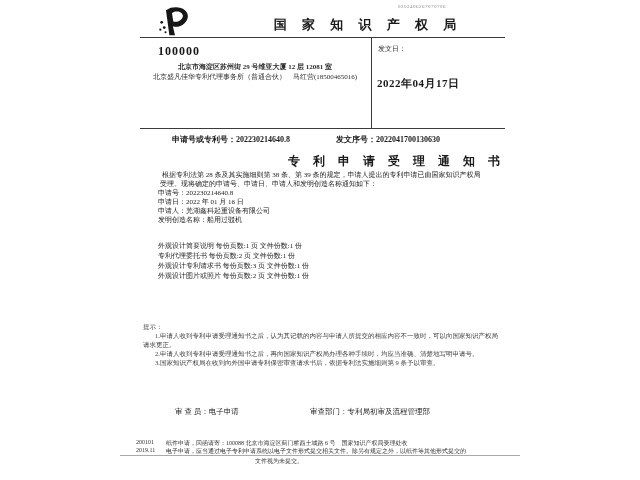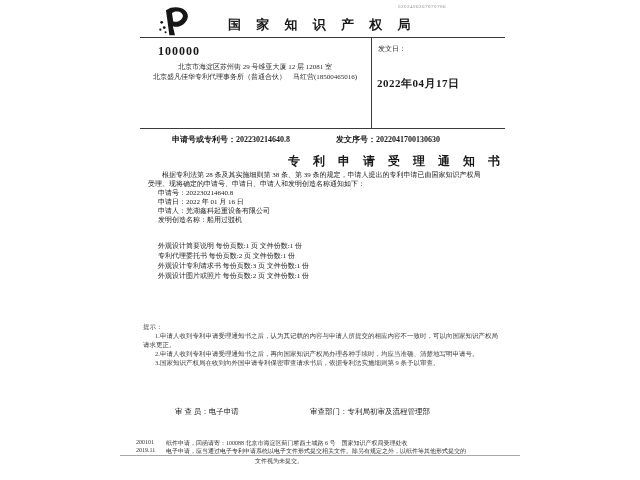--- a/index.html
+++ b/index.html
@@ -1,21 +1,21 @@
 <!DOCTYPE html>
 <html><head>
 <meta charset="utf-8">
 <style>
   * { margin:0; padding:0; box-sizing:border-box; }
   html,body { width:640px; height:480px; background:#fdfdfd; }
   body { font-family:"Liberation Serif","DejaVu Serif",serif; color:#1a1a1a; }
   .page { position:absolute; left:0; top:0; width:640px; height:480px; background:#ffffff; overflow:hidden; }
   .abs { position:absolute; white-space:nowrap; }
   .rule { position:absolute; background:#3a3a3a; }
-  .agency-title { font-size:13px; font-weight:bold; letter-spacing:6px; text-align:left; }
+  .agency-title { font-size:13px; font-weight:bold; letter-spacing:6px; text-align:center;margin-left:40px; }
   .barcode-num { font-size:5px; color:#8a8a8a; letter-spacing:.5px; }
   .postcode { font-size:12px; font-weight:bold; letter-spacing:1px; }
   .addr { font-size:7px; color:#2c2c2c; }
   .lbl-small { font-size:7px; color:#2c2c2c; }
   .issue-date { font-size:11px; font-weight:bold; letter-spacing:.5px; }
   .meta { font-size:8px; font-weight:bold;margin-left:24px; }
   .doc-title { font-size:12px; font-weight:bold; letter-spacing:5px; text-align:right; }
   .body-line { font-size:7px; color:#222; }
   .note-line { font-size:6.5px; color:#3d3d3d; }
   .signoff { font-size:7.5px; color:#222; }
@@ -38,37 +38,37 @@
     </svg>
   </div>
   <div class="abs agency-title" style="left:228px; top:16px; width:200px;">国 家 知 识 产 权 局</div>
   <div class="abs barcode-num" style="left:398px; top:4px;">0202406267070706</div>
 
   <div class="rule" style="left:140px; top:37px; width:365px; height:1px;"></div>
   <div class="rule" style="left:371px; top:37px; width:1px; height:91px;"></div>
   <div class="rule" style="left:140px; top:128px; width:365px; height:1px;"></div>
 
   <div class="abs postcode" style="left:158px; top:44px;">100000</div>
-  <div class="abs addr" style="left:140px; top:62px; width:230px; text-align:center;">北京市海淀区苏州街 29 号维亚大厦 12 层 12081 室</div>
+  <div class="abs addr" style="left:140px; top:62px; width:230px; text-align:center;font-weight:bold;">北京市海淀区苏州街 29 号维亚大厦 12 层 12081 室</div>
   <div class="abs addr" style="left:140px; top:72px; width:230px; text-align:center;">北京盛凡佳华专利代理事务所（普通合伙）　马红营(18500465016)</div>
 
   <div class="abs lbl-small" style="left:378px; top:44px;">发文日：</div>
   <div class="abs issue-date" style="left:377px; top:76px;">2022年04月17日</div>
 
   <div class="abs meta" style="left:148px; top:134px;">
     <span>申请号或专利号：</span><span>202230214640.8</span>
   </div>
   <div class="abs meta" style="left:312px; top:134px;">
     <span>发文序号：</span><span>2022041700130630</span>
   </div>
 
   <div class="abs doc-title" style="left:140px; top:153px; width:365px;">专 利 申 请 受 理 通 知 书</div>
 
   <div class="abs body-line" style="left:162px; top:170px;">根据专利法第 28 条及其实施细则第 38 条、第 39 条的规定，申请人提出的专利申请已由国家知识产权局</div>
-  <div class="abs body-line" style="left:148px; top:179px;">受理。现将确定的申请号、申请日、申请人和发明创造名称通知如下：</div>
+  <div class="abs body-line" style="left:160px; top:179px;">受理。现将确定的申请号、申请日、申请人和发明创造名称通知如下：</div>
 
   <div class="abs body-line" style="left:158px; top:188px;">申请号：202230214640.8</div>
   <div class="abs body-line" style="left:158px; top:197px;">申请日：2022 年 01 月 16 日</div>
   <div class="abs body-line" style="left:158px; top:206px;">申请人：芜湖鑫科起重设备有限公司</div>
   <div class="abs body-line" style="left:158px; top:215px;">发明创造名称：船用过驳机</div>
 
   <div class="abs body-line" style="left:158px; top:241px;">外观设计简要说明 每份页数:1 页 文件份数:1 份</div>
   <div class="abs body-line" style="left:158px; top:251px;">专利代理委托书 每份页数:2 页 文件份数:1 份</div>
   <div class="abs body-line" style="left:158px; top:261px;">外观设计专利请求书 每份页数:3 页 文件份数:1 份</div>
   <div class="abs body-line" style="left:158px; top:271px;">外观设计图片或照片 每份页数:2 页 文件份数:1 份</div>

